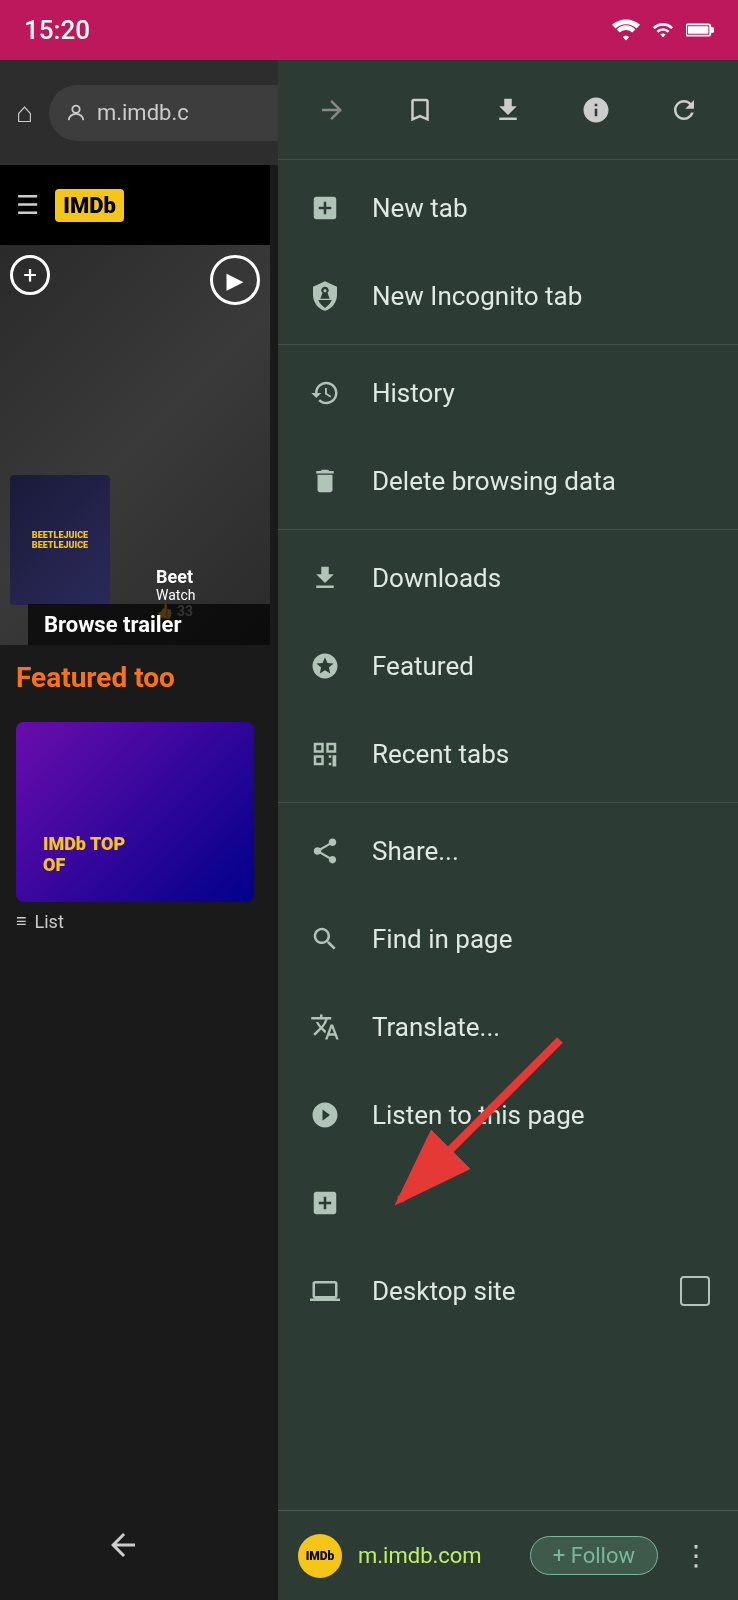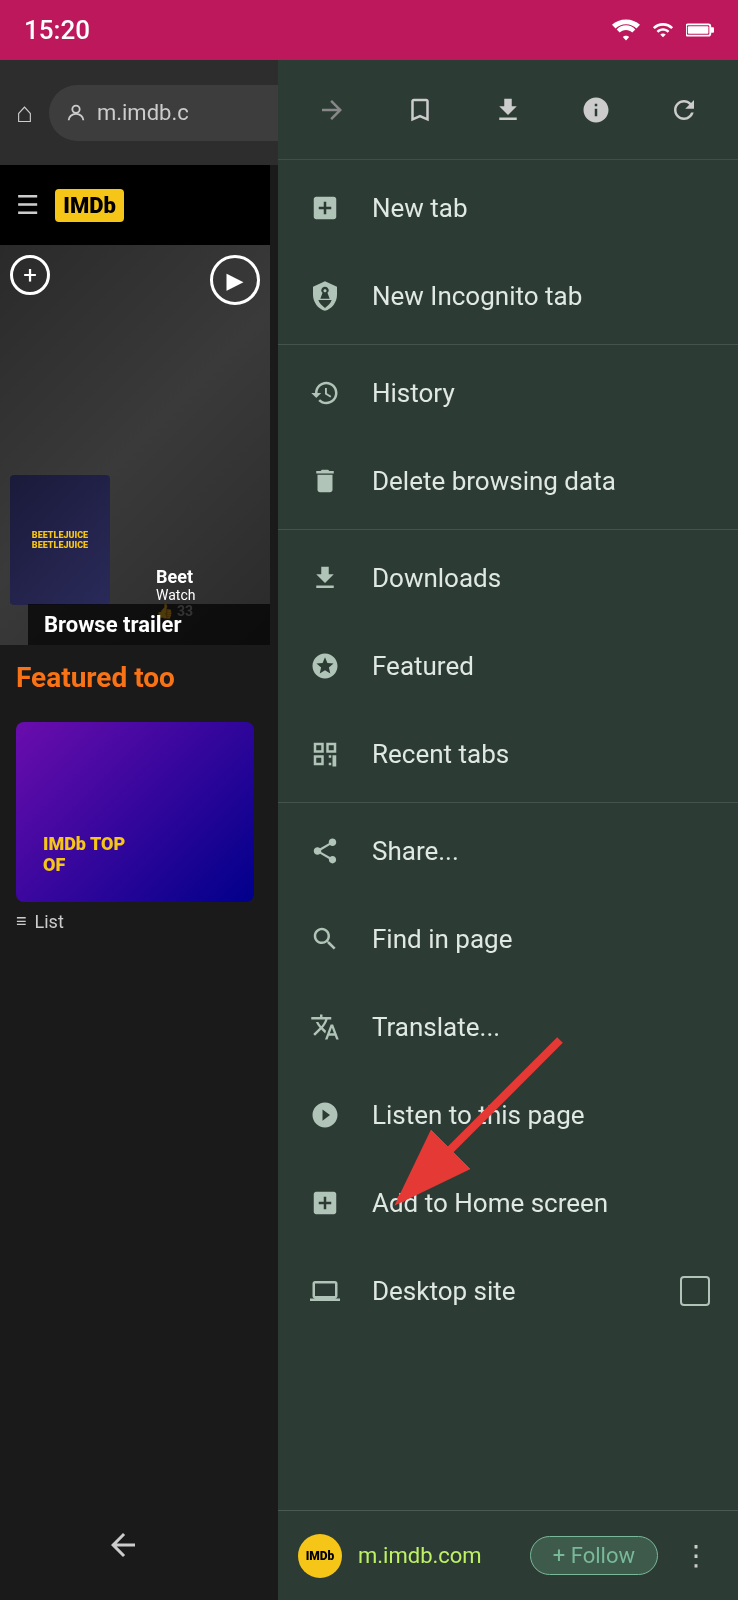--- a/index.html
+++ b/index.html
@@ -553,21 +553,20 @@
       </div>
       <span class="menu-item-label">Listen to this page</span>
     </div>
 
     <div class="menu-item">
       <div class="menu-item-icon">
         <svg width="30" height="30" viewBox="0 0 24 24" fill="#b0c4b8">
             <path d="M19 3H5c-1.11 0-2 .89-2 2v14c0 1.11.89 2 2 2h14c1.11 0 2-.89 2-2V5c0-1.11-.89-2-2-2zm-2 10h-4v4h-2v-4H7v-2h4V7h2v4h4v2z"></path>
           </svg>
       </div>
-      <span class="menu-item-label">Add to Home screen</span>
     </div>
 
     <div class="menu-item">
       <div class="menu-item-icon">
         <svg width="30" height="30" viewBox="0 0 24 24" fill="#b0c4b8">
             <path d="M20 18c1.1 0 2-.9 2-2V6c0-1.1-.9-2-2-2H4c-1.1 0-2 .9-2 2v10c0 1.1.9 2 2 2H0v2h24v-2h-4zM4 6h16v10H4V6z"></path>
           </svg>
       </div>
       <span class="menu-item-label">Desktop site</span>
       <div class="menu-item-checkbox"></div>

